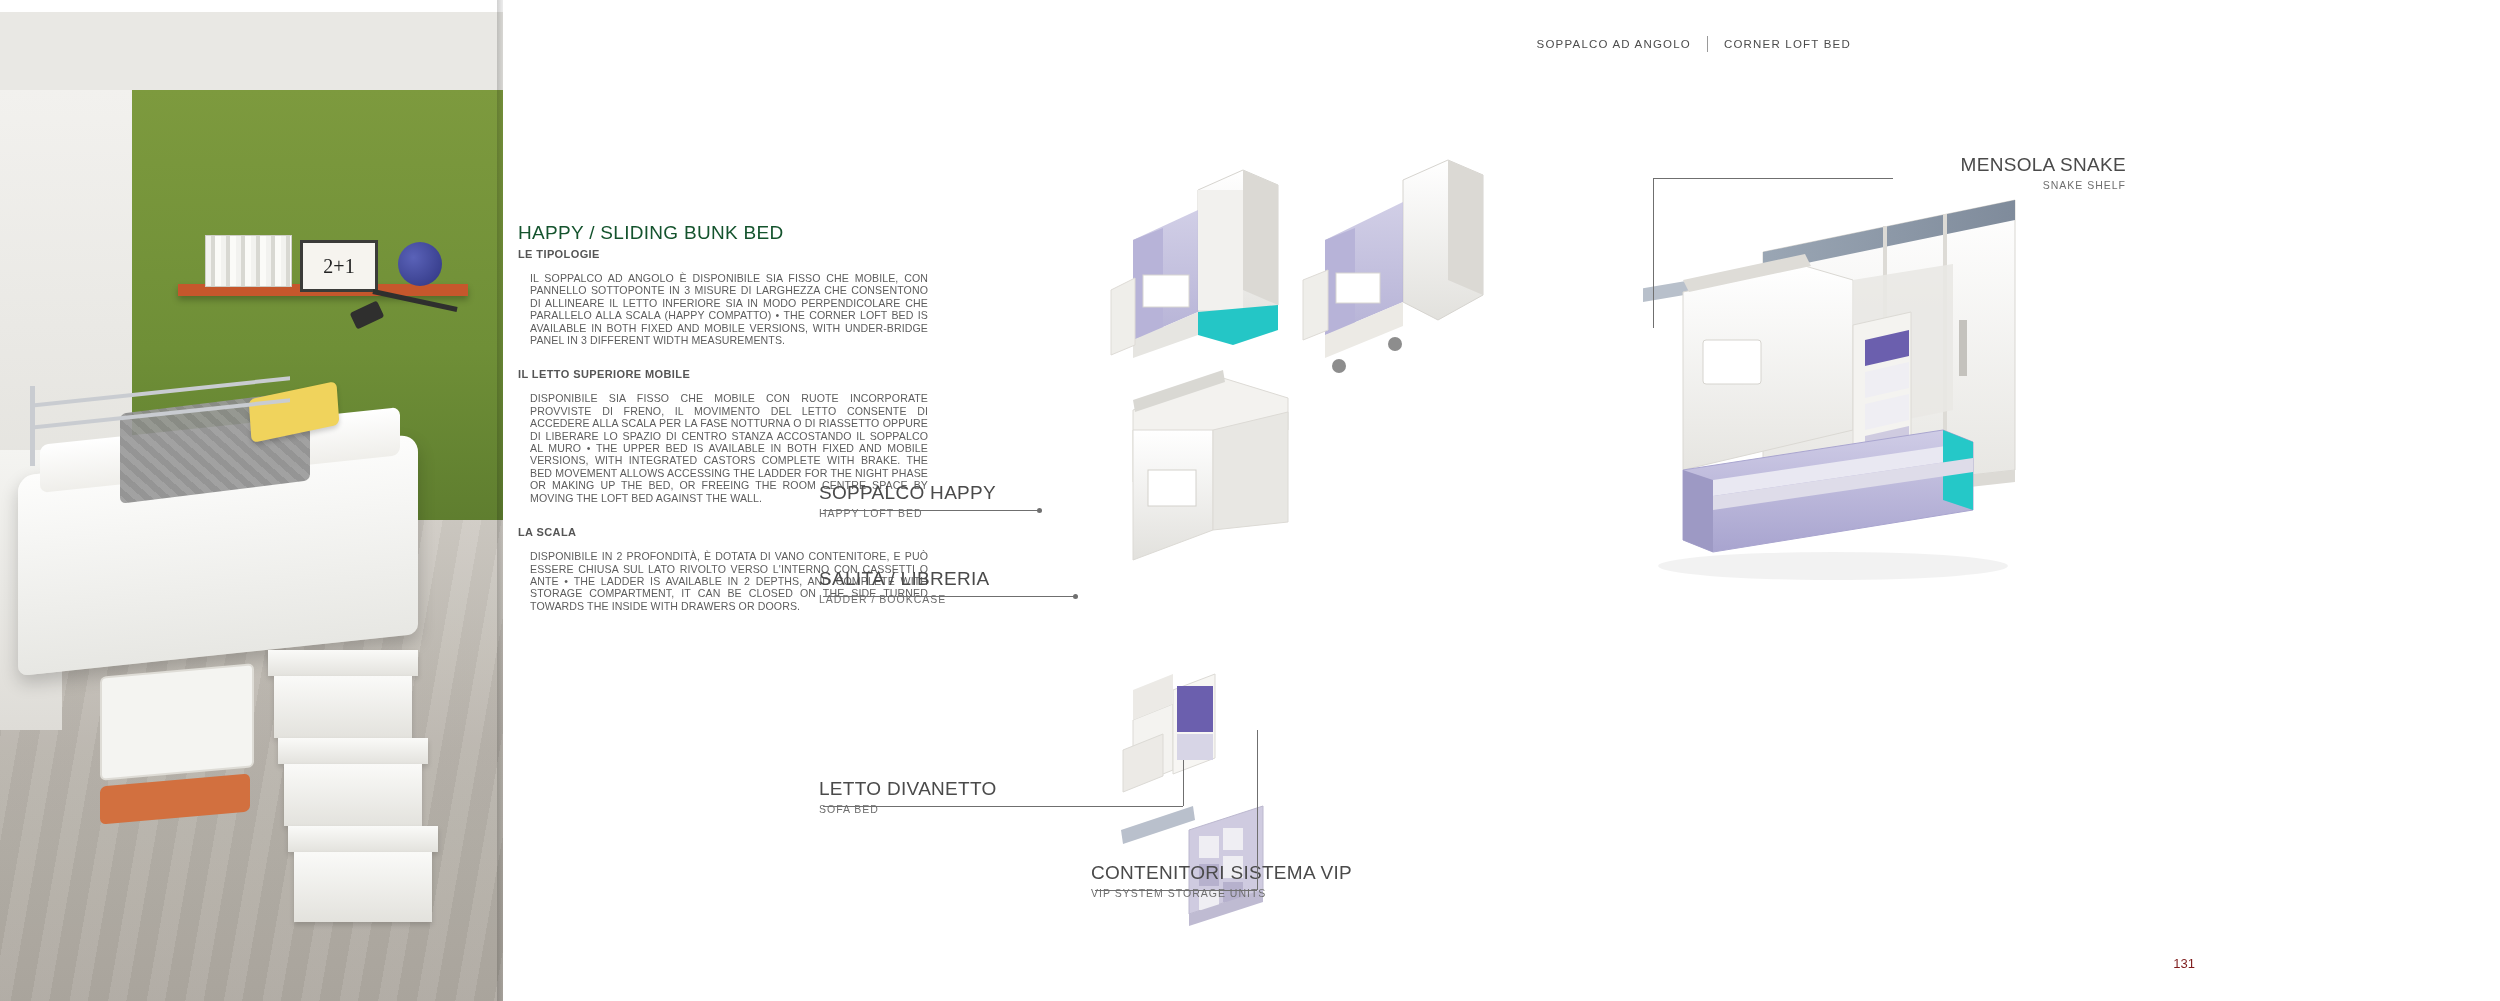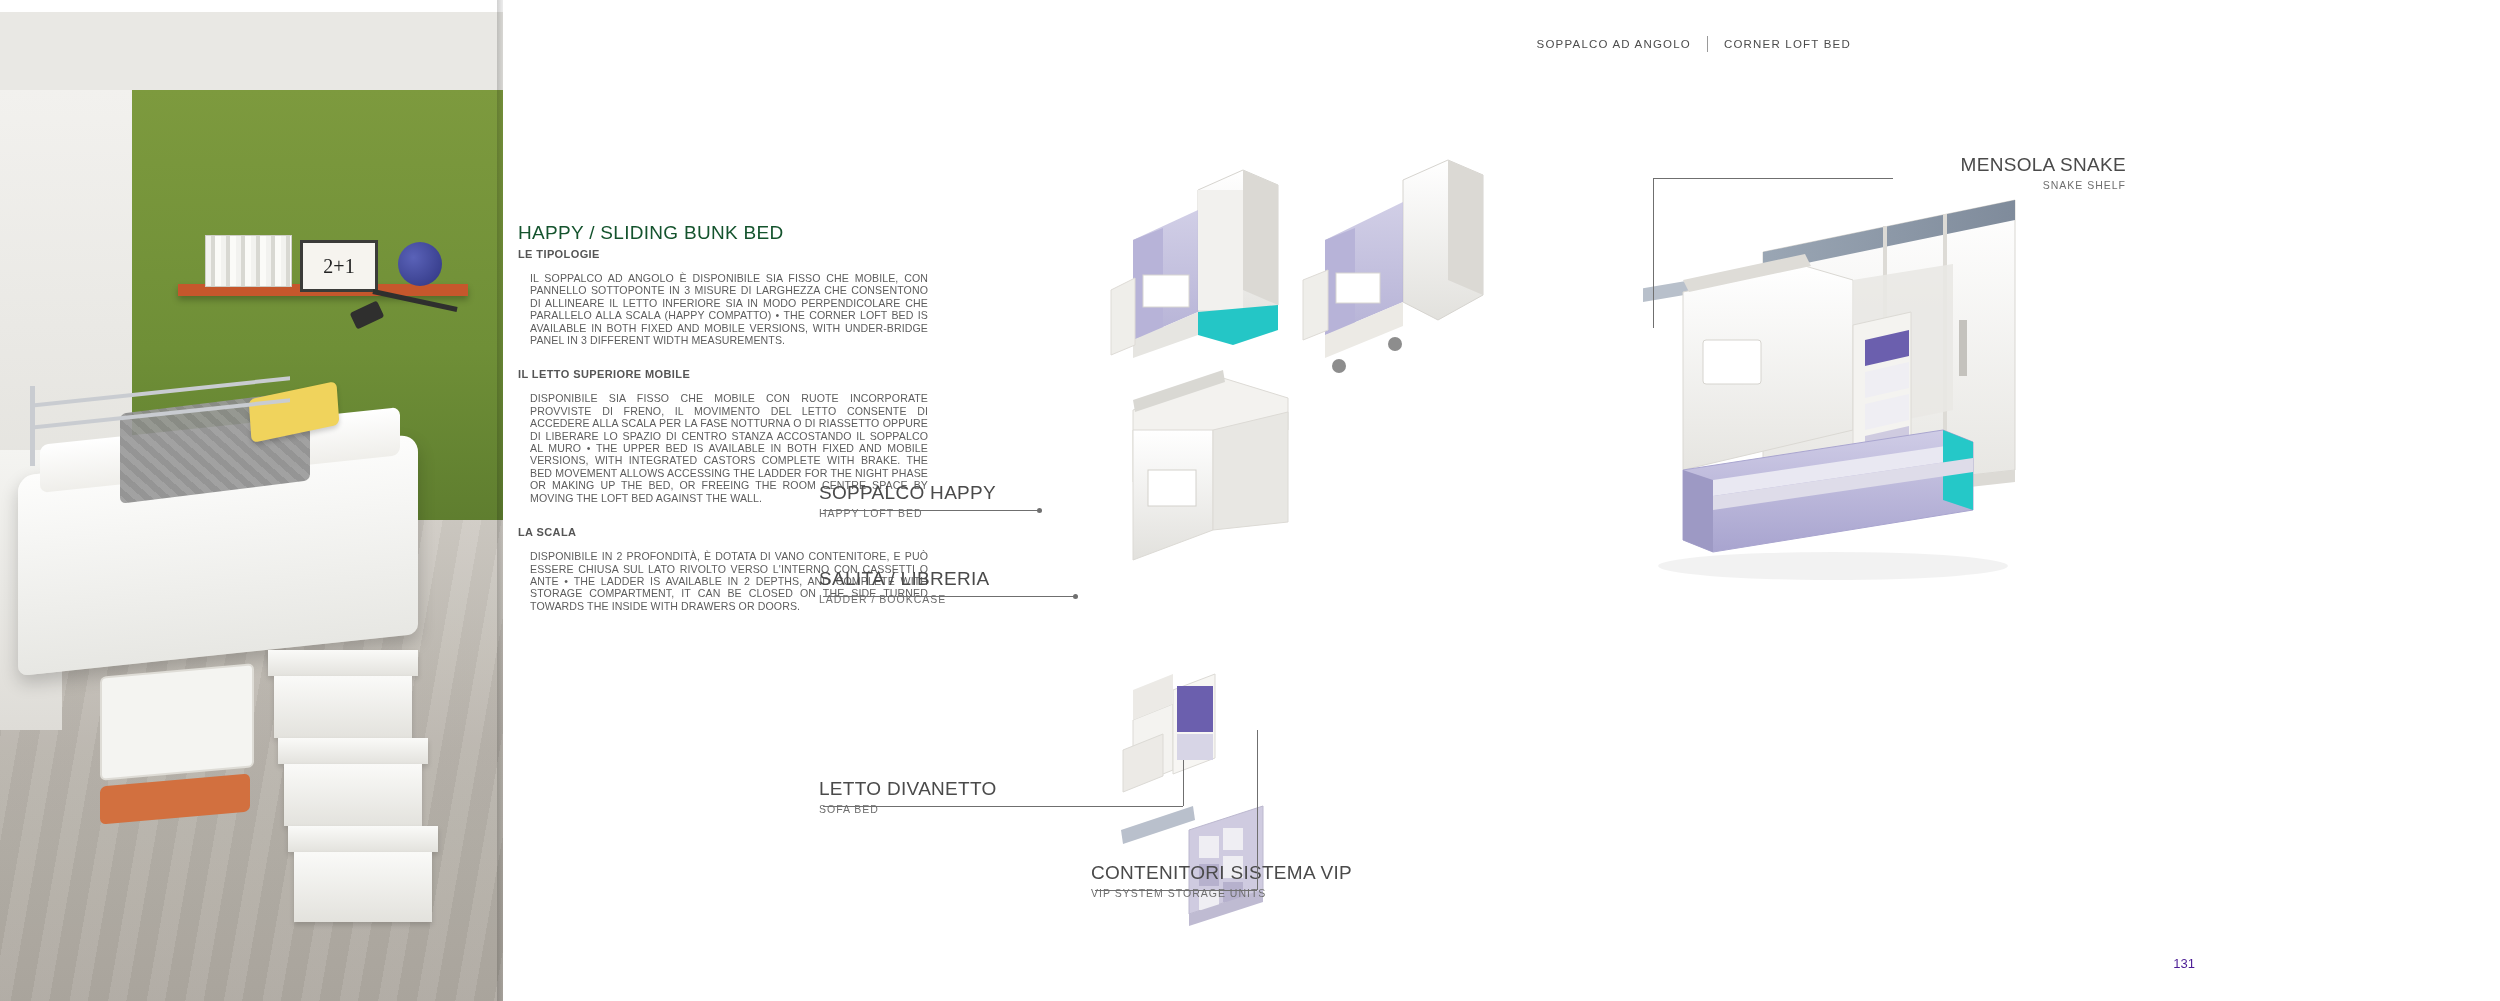--- a/index.html
+++ b/index.html
@@ -137,21 +137,21 @@
   .main-render{position:absolute;left:1140px;top:180px;width:840px;height:560px;}
 
   
   .callout{position:absolute;color:#4a4a4a;}
   .callout .big{font-size:19px;letter-spacing:.3px;white-space:nowrap;}
   .callout .small{font-size:10.5px;letter-spacing:1px;color:#6e6e6e;white-space:nowrap;margin-top:3px;}
   .lead{position:absolute;background:#6f6f6f;height:1px;}
   .lead-v{position:absolute;background:#6f6f6f;width:1px;}
   .dot{position:absolute;width:5px;height:5px;border-radius:50%;background:#6f6f6f;}
 
-  .page-num-right{position:absolute;right:36px;bottom:30px;font-size:13px;color:#4c1d95;}
+  .page-num-right{position:absolute;right:36px;bottom:30px;font-size:13px;color:#7f1d1d;}
 
   .spine{position:absolute;left:497px;top:0;width:10px;height:1001px;
     background:linear-gradient(90deg,rgba(0,0,0,.18),rgba(0,0,0,0));}
 </style>
 </head>
 <body>
 
 <div class="page">
 
   <div class="left-page">

